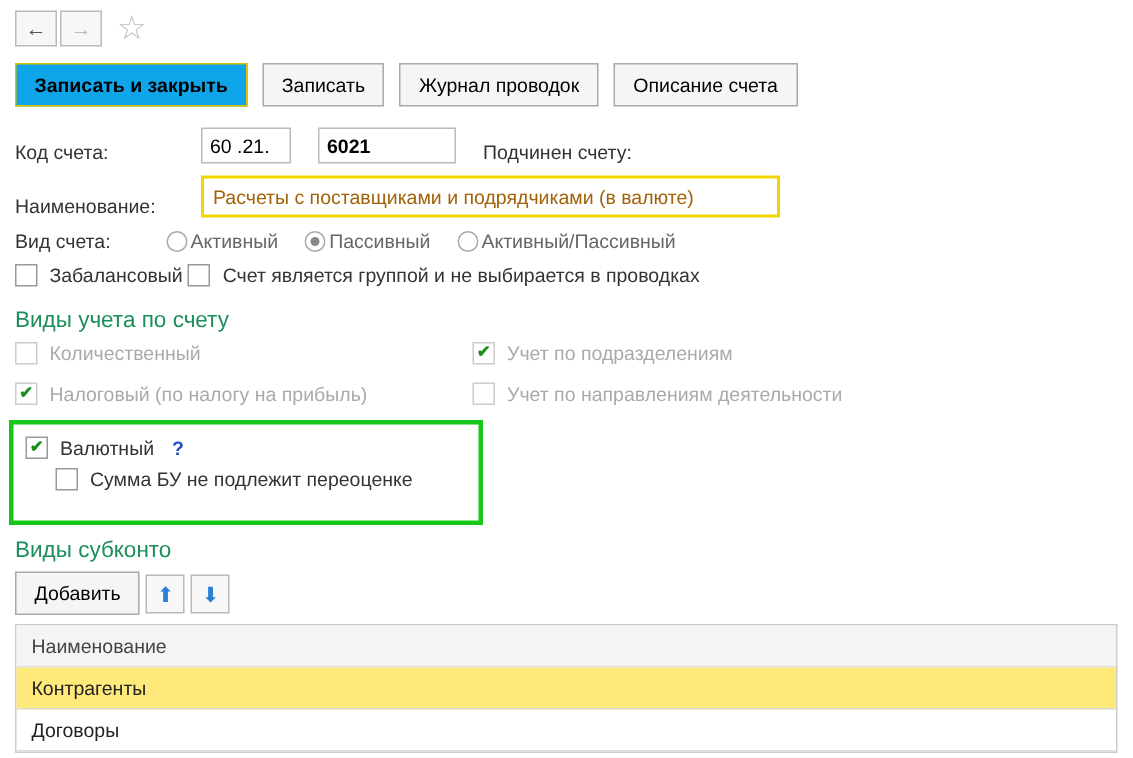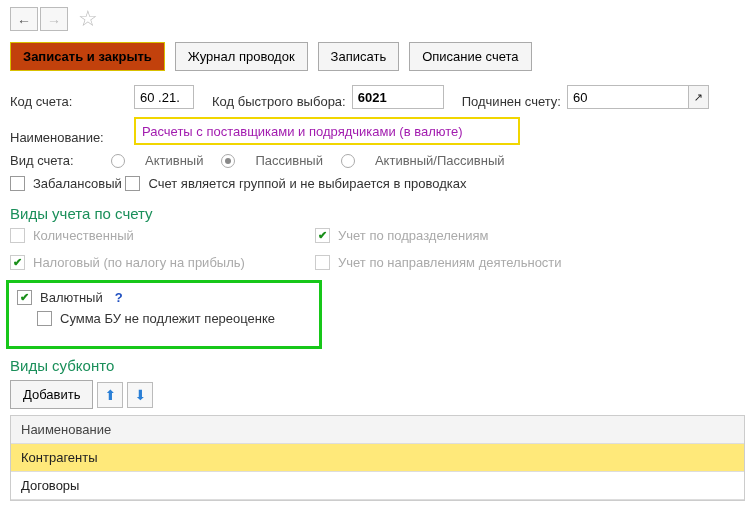--- a/index.html
+++ b/index.html
@@ -42,21 +42,21 @@
     margin-bottom: 14px;
   }
   .btn {
     border: 1px solid #aaa;
     background: #f5f5f5;
     padding: 6px 12px;
     font-size: 13px;
     cursor: pointer;
   }
   .btn.primary {
-    background: #c2410c;
+    background: #0ea5e9;
     border-color: #d9c000;
     font-weight: 700;
   }
   .form-row {
     display: flex;
     align-items: flex-end;
     margin-bottom: 8px;
   }
   .label {
     color: #333;
@@ -77,30 +77,30 @@
   .inp-parent { width: 122px; }
   .parent-wrap { display:inline-flex; }
   .parent-btn { width:20px; height:24px; border:1px solid #bbb; border-left:none; background:#f4f4f4; display:flex;align-items:center;justify-content:center;font-size:11px;cursor:pointer; }
   .name-wrap {
     border: 2px solid #f1d600;
     padding: 1px;
     display:inline-flex;
   }
   .inp-name {
     width: 380px;
-    color: #a21caf;
+    color: #a16207;
     background:#fff;
     border:none;
     outline:none;
     padding:3px 5px;
     font-size:13px;
     height:22px;
   }
   .radio-group { display:flex; align-items:center; gap:18px; }
-  .radio-item { display:inline-flex; align-items:center; gap:20px; color:#666; }
+  .radio-item { display:inline-flex; align-items:center; gap:2px; color:#666; }
   .radio-circle {
     width:14px;height:14px;border:1px solid #aaa;border-radius:50%;display:inline-flex;align-items:center;justify-content:center;background:#fff;
   }
   .radio-circle.checked::after{content:"";width:6px;height:6px;background:#888;border-radius:50%;}
   .check-item { display:inline-flex; align-items:center; gap:8px; color:#333; margin-bottom:6px;}
   .check-item.disabled { color:#aaa; }
   .cb {
     width:15px;height:15px;border:1px solid #999;background:#fff;display:inline-flex;align-items:center;justify-content:center;font-size:11px;color:#1a7f1a;line-height:1;
   }
   .cb.disabled{border-color:#ccc;}
@@ -153,37 +153,30 @@
     <span>←</span>
   </div>
   <div class="nav-btn disabled">
     <span>→</span>
   </div>
   <span class="star">☆</span>
 </div>
 
 <div class="toolbar">
   <button class="btn primary">Записать и закрыть</button>
+  <button class="btn">Записать</button>
   <button class="btn">Журнал проводок</button>
-  <button class="btn">Записать</button>
   <button class="btn">Описание счета</button>
 </div>
 
 <div class="form-row">
   <span class="label lbl-code">Код счета:</span>
   <input class="input inp-code" value="60 .21." style="">
-  <span class="label">Код быстрого выбора:</span>
   <input class="input inp-fast" value="6021" style="">
   <span class="label">Подчинен счету:</span>
-  <span class="parent-wrap">
-    <input class="input inp-parent" value="60" style="">
-    <span class="parent-btn">
-      <span>↗</span>
-    </span>
-  </span>
 </div>
 
 <div class="form-row">
   <span class="label lbl-name">Наименование:</span>
   <span class="name-wrap">
     <input class="inp-name" value="Расчеты с поставщиками и подрядчиками (в валюте)" style="">
   </span>
 </div>
 
 <div class="form-row">

